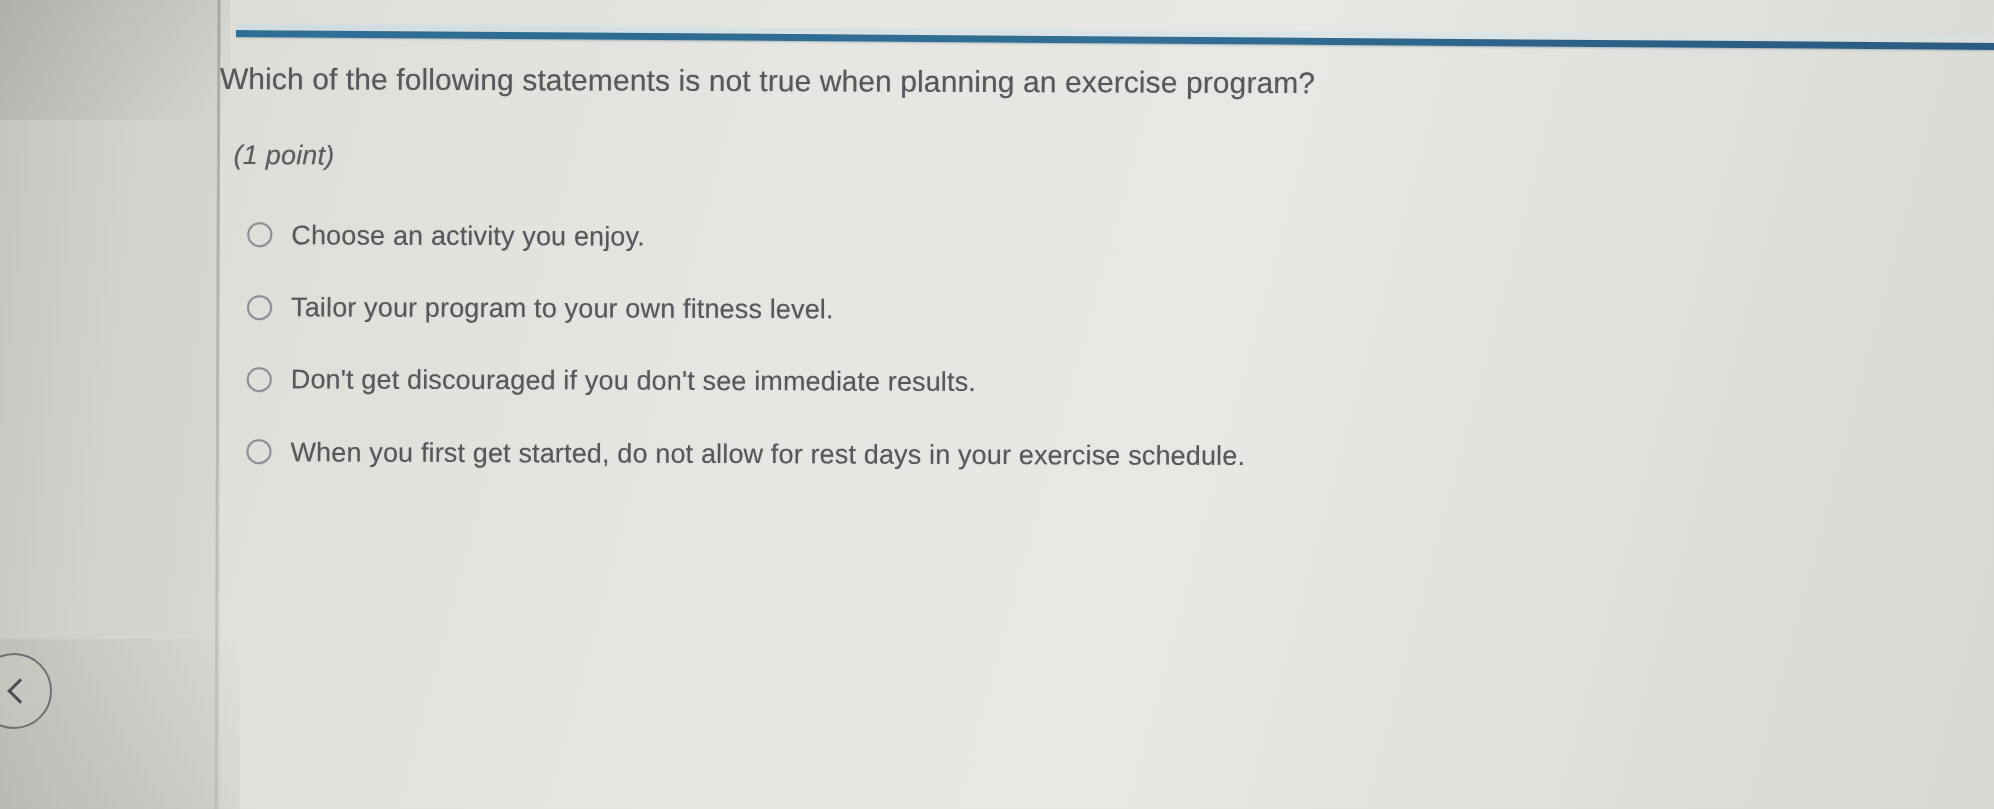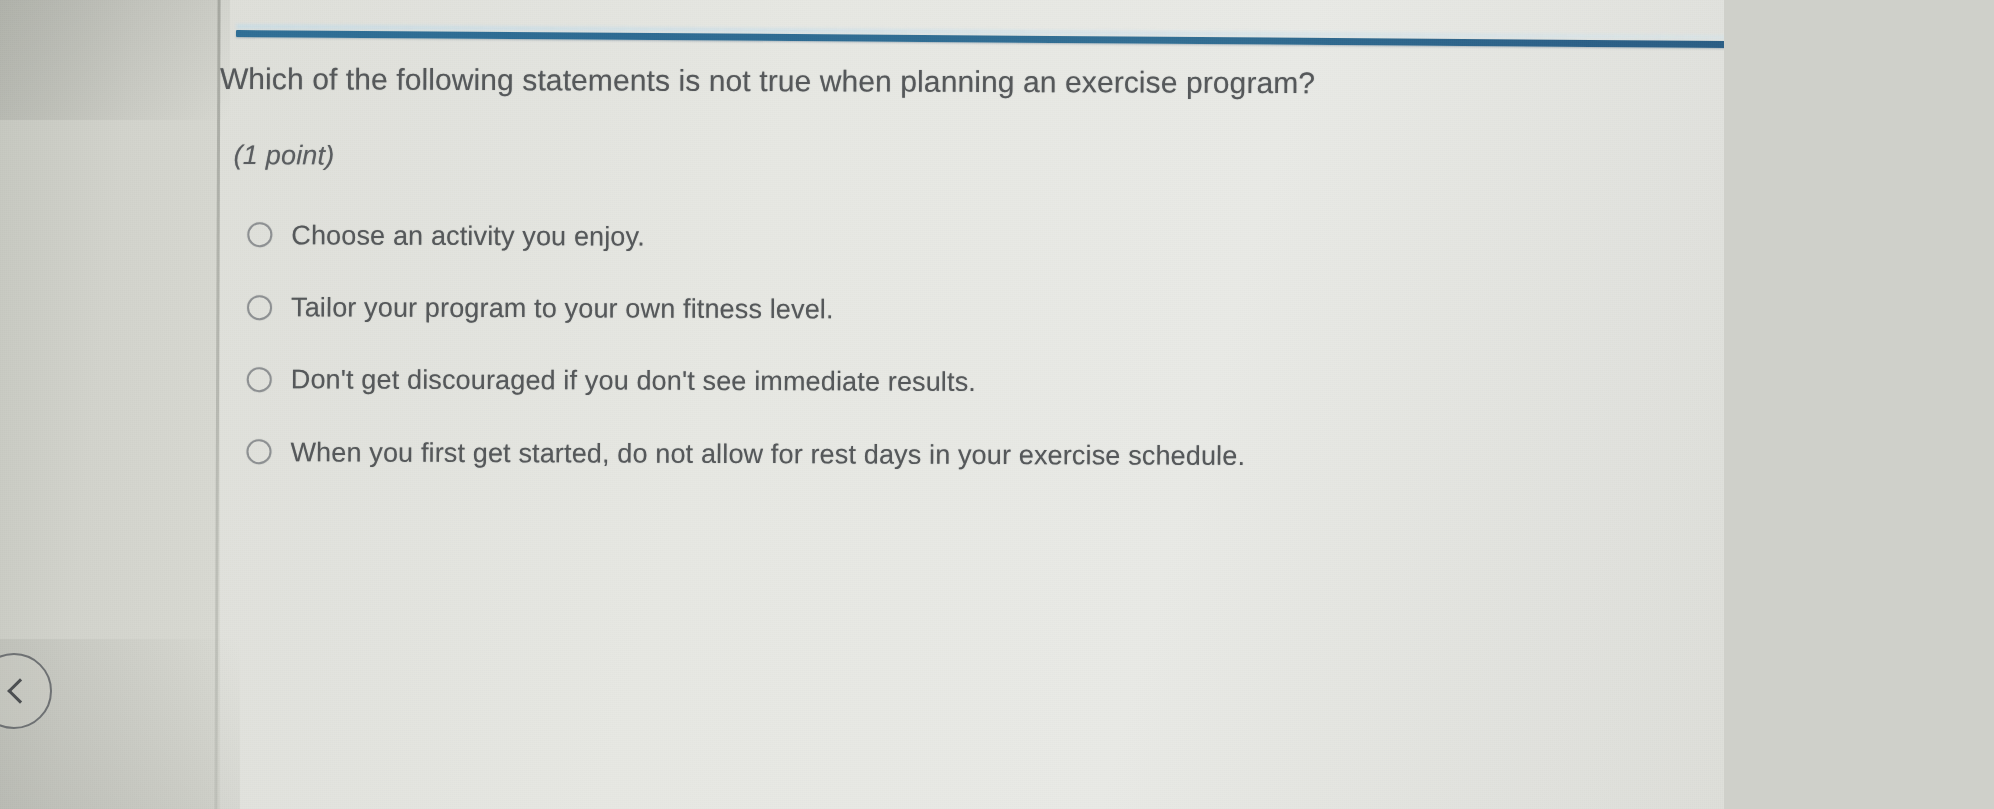--- a/index.html
+++ b/index.html
@@ -12,21 +12,21 @@
     width: 1994px;
     height: 809px;
     overflow: hidden;
     font-family: "Liberation Sans", sans-serif;
   }
 
   
   .photo {
     position: absolute;
     inset: 0;
-    width: 1724px;
+    width: 1994px;
     height: 809px;
     overflow: hidden;
     background: #cdcec8;
   }
 
   
   .photo::after {
     content: "";
     position: absolute;
     inset: 0;

